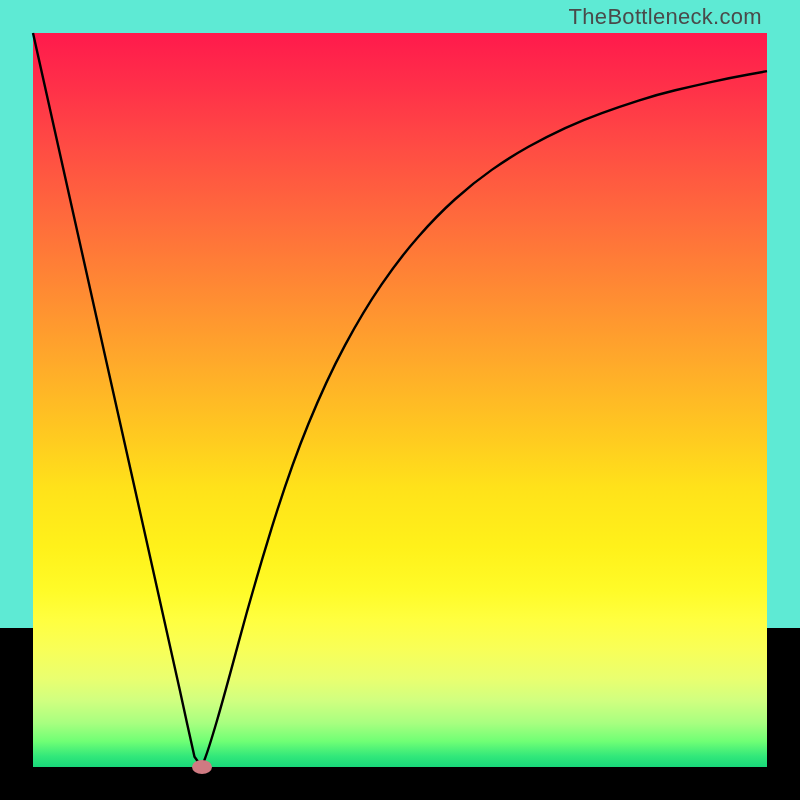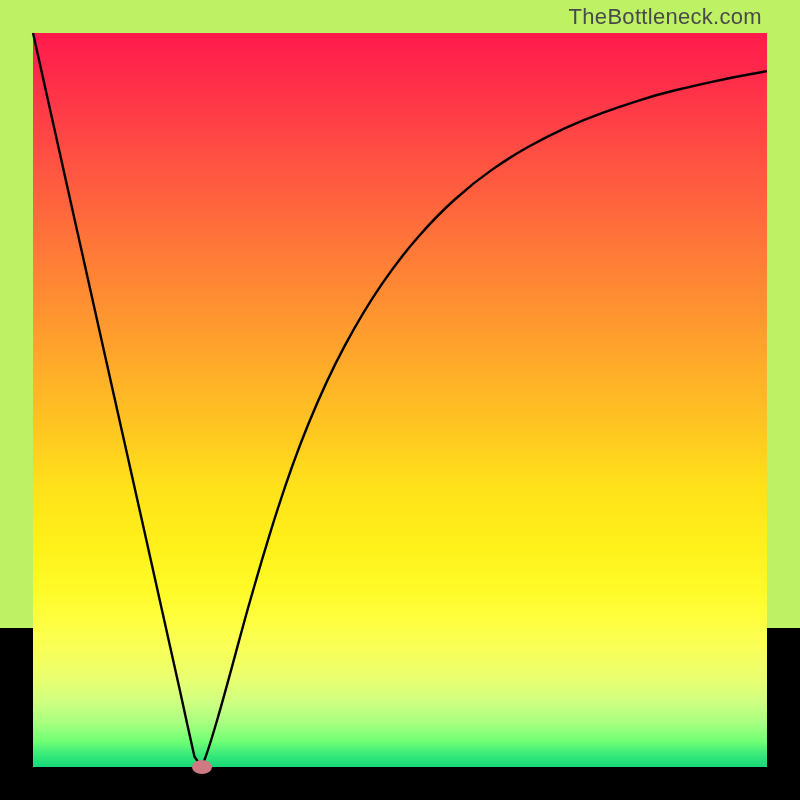--- a/index.html
+++ b/index.html
@@ -10,21 +10,21 @@
     overflow: hidden;
     background: #000;
     font-family: Arial, Helvetica, sans-serif;
   }
   .frame {
     position: absolute;
     left: 0;
     top: 0;
     width: 800px;
     height: 628px;
-    background: #bef264;
+    background: #5eead4;
   }
   .plot-area {
     position: absolute;
     left: 33px;
     top: 33px;
     width: 734px;
     height: 734px;
     background: linear-gradient(
       to bottom,
       #ff1a4c 0%,

